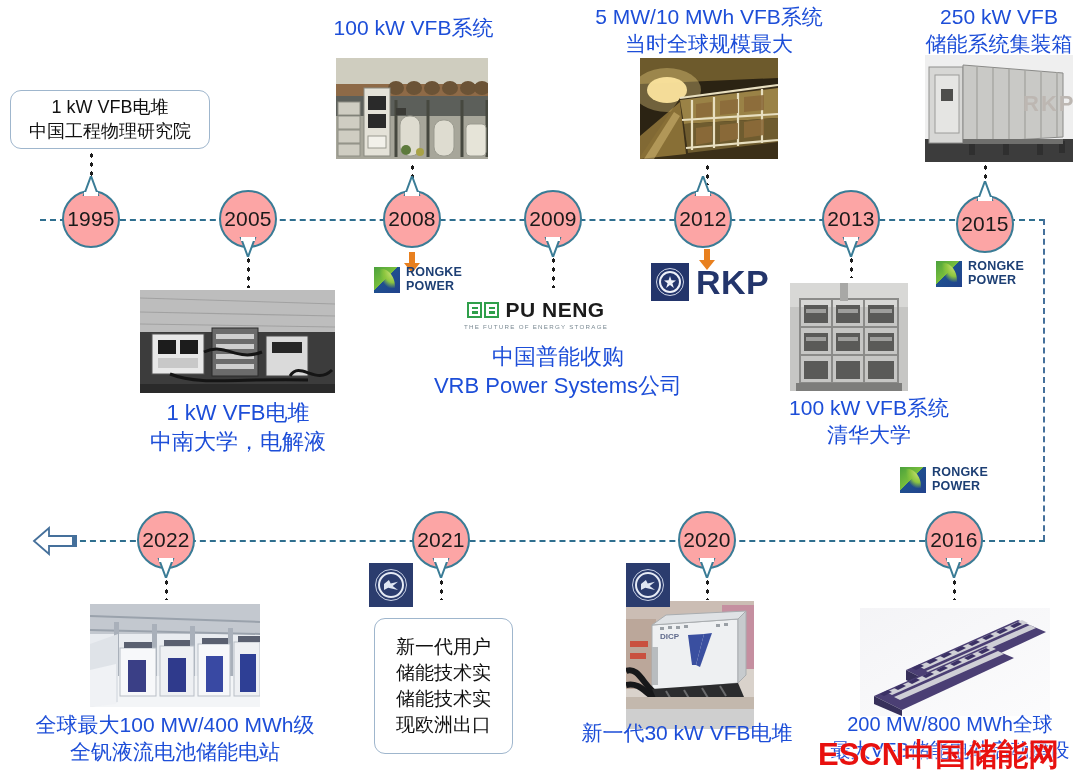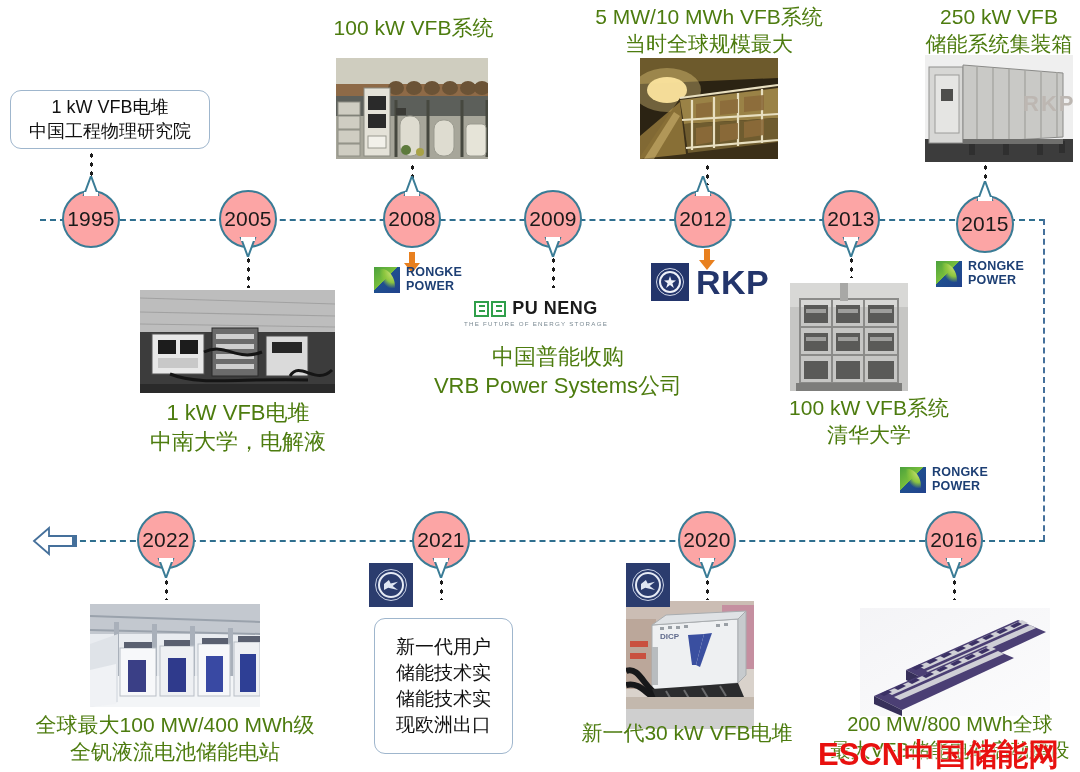--- a/index.html
+++ b/index.html
@@ -60,21 +60,21 @@
     line-height: 1.33;
     z-index: 7;
     padding: 4px 8px;
     display: flex; flex-direction: column; align-items: center; justify-content: center;
   }
 
   
   .cap {
     position: absolute;
     text-align: center;
-    color: #4d7c0f;
+    color: #1d4ed8;
     line-height: 1.3;
     white-space: pre-line;
     z-index: 4;
   }
 
   
   .photo {
     position: absolute;
     overflow: hidden;
     z-index: 2;
@@ -94,21 +94,21 @@
     border-radius: 0 80% 0 80%;
   }
   .rk-text { margin-left:6px; font-weight:bold; font-size:12.5px; line-height:1.08; color:#1d3f74; letter-spacing:.2px; }
 
   .pn-wrap { display:flex; flex-direction:column; }
   .pn-row { display:flex; align-items:center; }
   .pn-glyphs { display:flex; gap:2px; margin-right:6px; }
   .pn-g { width:15px; height:16px; border:2.2px solid #2f9f4a; position:relative; }
   .pn-g::before { content:""; position:absolute; left:2.5px; top:2.5px; right:2.5px; height:2.2px; background:#2f9f4a; }
   .pn-g::after  { content:""; position:absolute; left:2.5px; bottom:2.5px; right:2.5px; height:2.2px; background:#2f9f4a; }
-  .pn-name { font-weight:bold; font-size:18px; color:#1b1b1b; letter-spacing:.5px; }
+  .pn-name { font-weight:bold; font-size:21px; color:#1b1b1b; letter-spacing:.5px; }
   .pn-tag { font-size:6.2px; color:#7b8a93; letter-spacing:1.25px; margin-top:1px; }
 
   .rkp-mark { width:38px; height:38px; background:#23356b; position:relative; flex:0 0 38px; }
   .rkp-mark .ring {
     position:absolute; left:5px; top:5px; width:28px; height:28px;
     border:1.6px solid #cfd6e8; border-radius:50%;
   }
   .rkp-mark .ring2 {
     position:absolute; left:8px; top:8px; width:22px; height:22px;
     border:2.4px solid #eef1f8; border-radius:50%;

